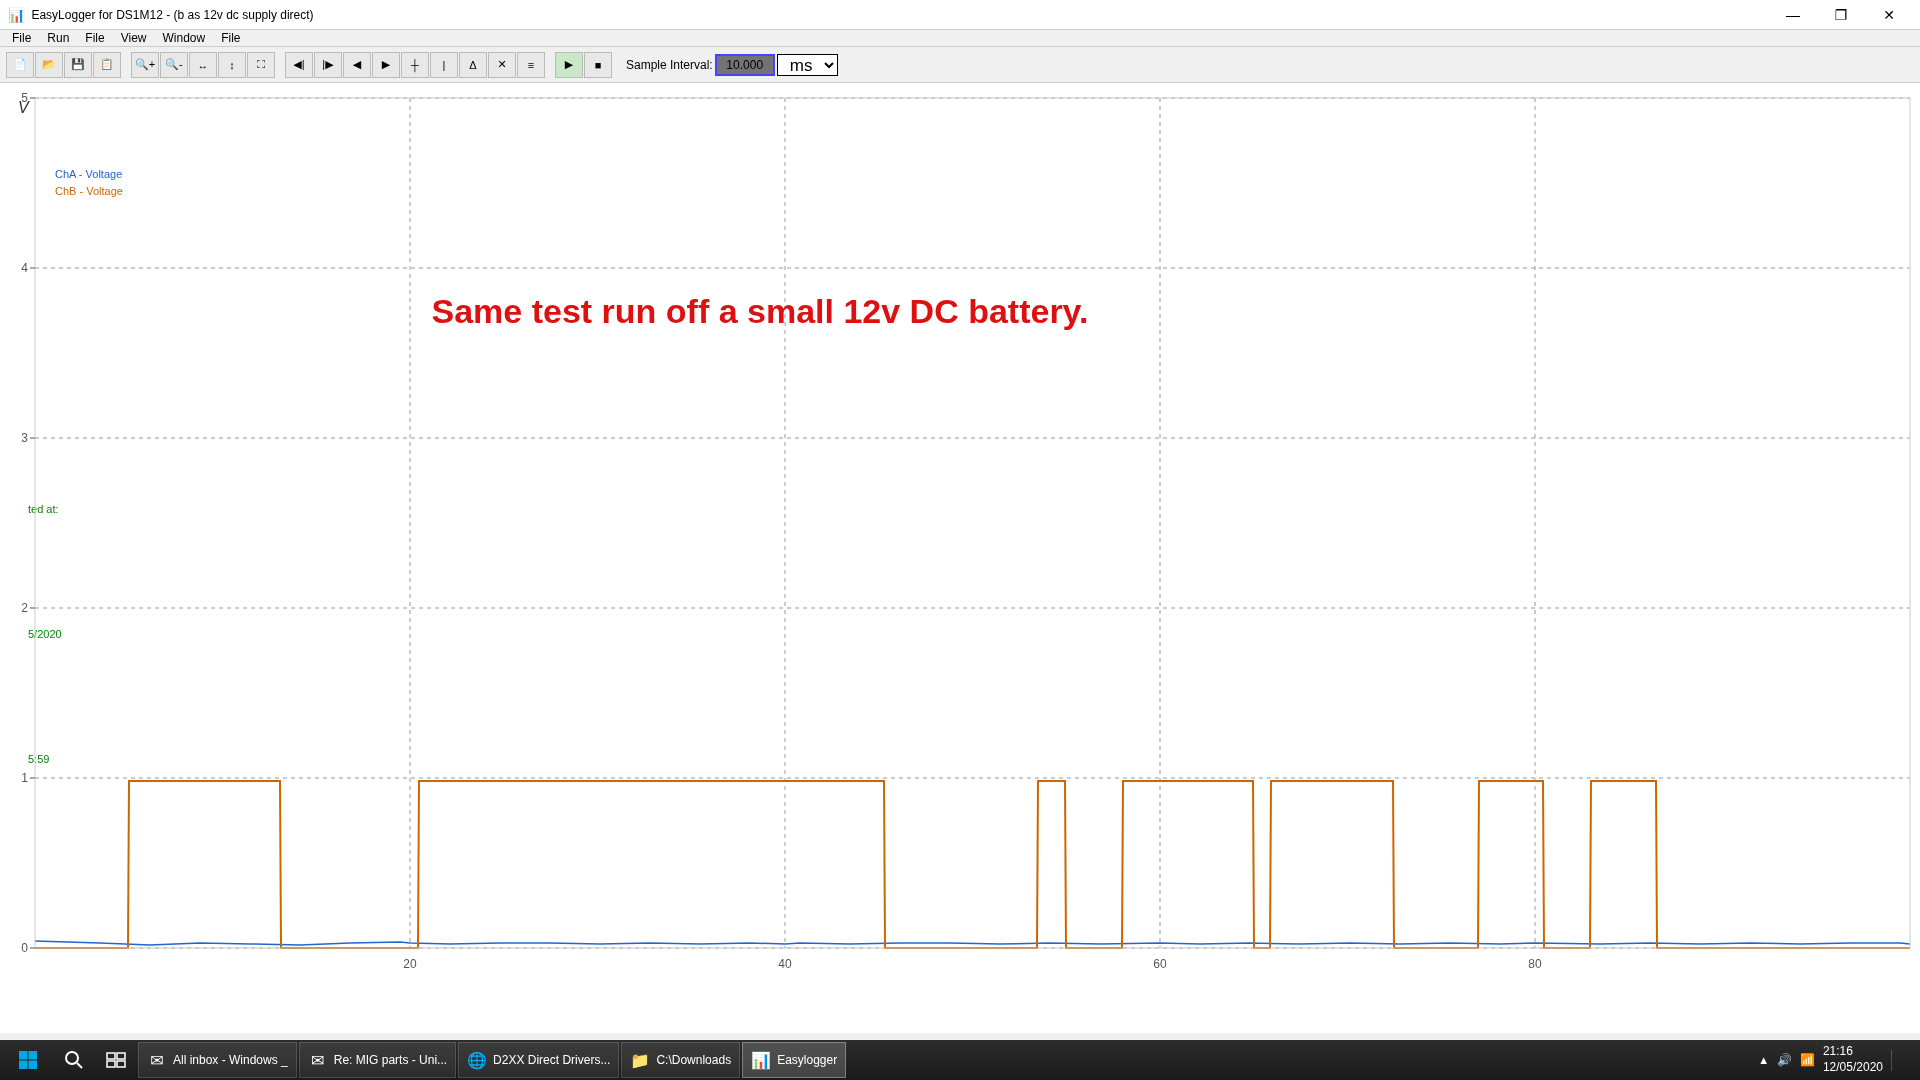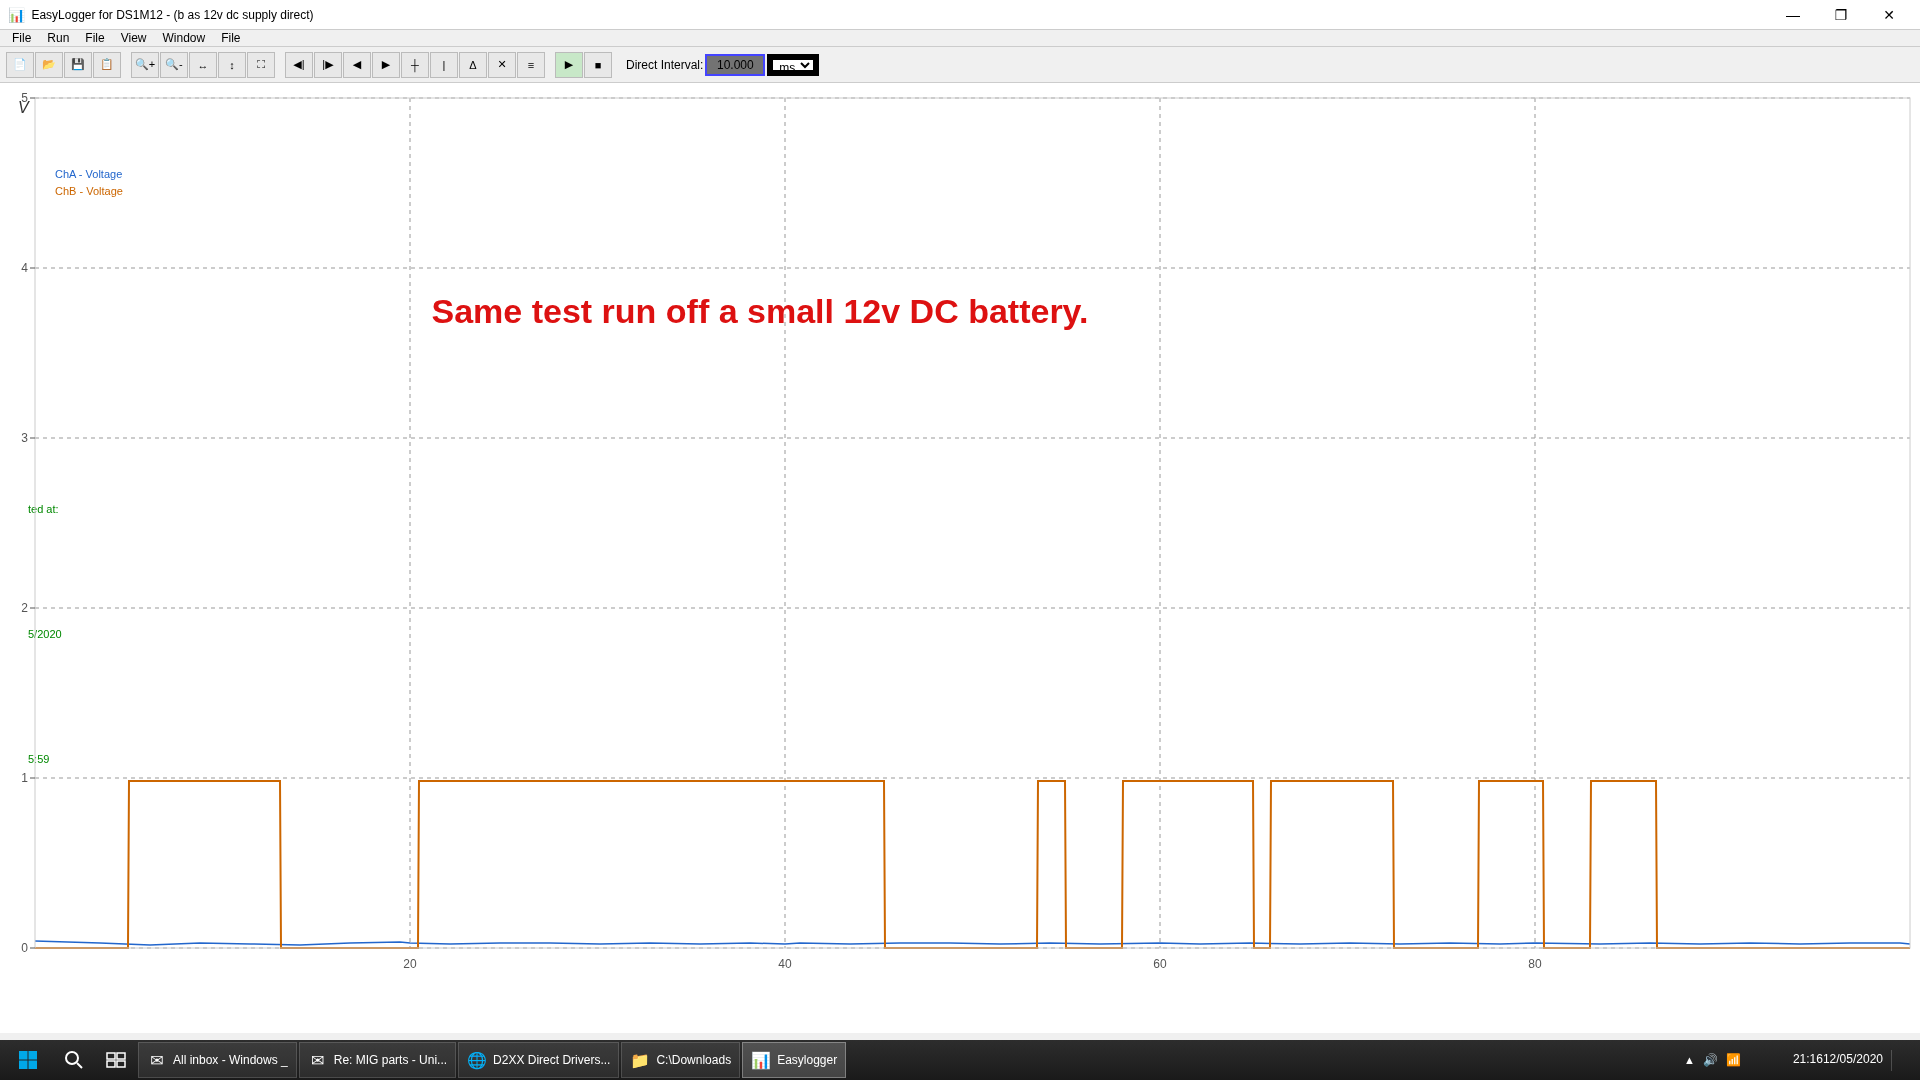--- a/index.html
+++ b/index.html
@@ -62,24 +62,24 @@
     .sample-label { margin-left: 12px; font-size: 12px; }
     .sample-input {
       width: 60px; height: 22px;
       border: 2px solid #4444ff;
       background: #737373;
       text-align: center;
       font-size: 12px;
     }
     .sample-unit {
       height: 22px;
-      border: 6px solid #000000;
+      border: 1px solid #000000;
       background: #fff;
-      font-size: 12px;
-      padding: 0 2px;
+      font-size: 17px;
+      padding: 0 8px;
     }
 
     
     #main {
       width: 1920px;
       height: calc(1080px - 30px - 24px - 36px - 40px);
       background: #fff;
       position: relative;
     }
 
@@ -208,21 +208,21 @@
     <button class="tb-btn">|</button>
     <button class="tb-btn">Δ</button>
     <button class="tb-btn">✕</button>
     <button class="tb-btn">≡</button>
   </div>
   <div class="tb-sep"></div>
   <div class="tb-group">
     <button class="tb-btn" style="background:#c8e8c8;">▶</button>
     <button class="tb-btn">■</button>
   </div>
-  <span class="sample-label">Direct Interval:</span>
+  <span class="sample-label">Sample Interval:</span>
   <input class="sample-input" type="text" value="10.000" style="">
   <select class="sample-unit">
     <option>ms</option>
     <option>s</option>
   </select>
 </div>
 
 <div id="main">
   <svg id="chart-svg" viewBox="0 0 1920 950" preserveAspectRatio="none">
 
@@ -324,19 +324,19 @@
   </div>
   <div class="taskbar-app active">
     <span class="app-icon-placeholder">📊</span>
     <span>Easylogger</span>
   </div>
 
   <div class="taskbar-right">
     <span style="cursor:pointer;font-size:11px;">▲</span>
     <span style="cursor:pointer;">🔊</span>
     <span style="cursor:pointer;">📶</span>
-    <div style="display:flex;flex-direction:row;align-items:center;line-height:1.3;margin-left:44px;">
+    <div style="display:flex;flex-direction:column;align-items:flex-start;line-height:1.3;">
       <span>21:16</span>
       <span>12/05/2020</span>
     </div>
     <span style="cursor:pointer;padding:2px;border-left:1px solid rgba(255,255,255,0.2);">　</span>
   </div>
 </div>
 
 </body></html>

